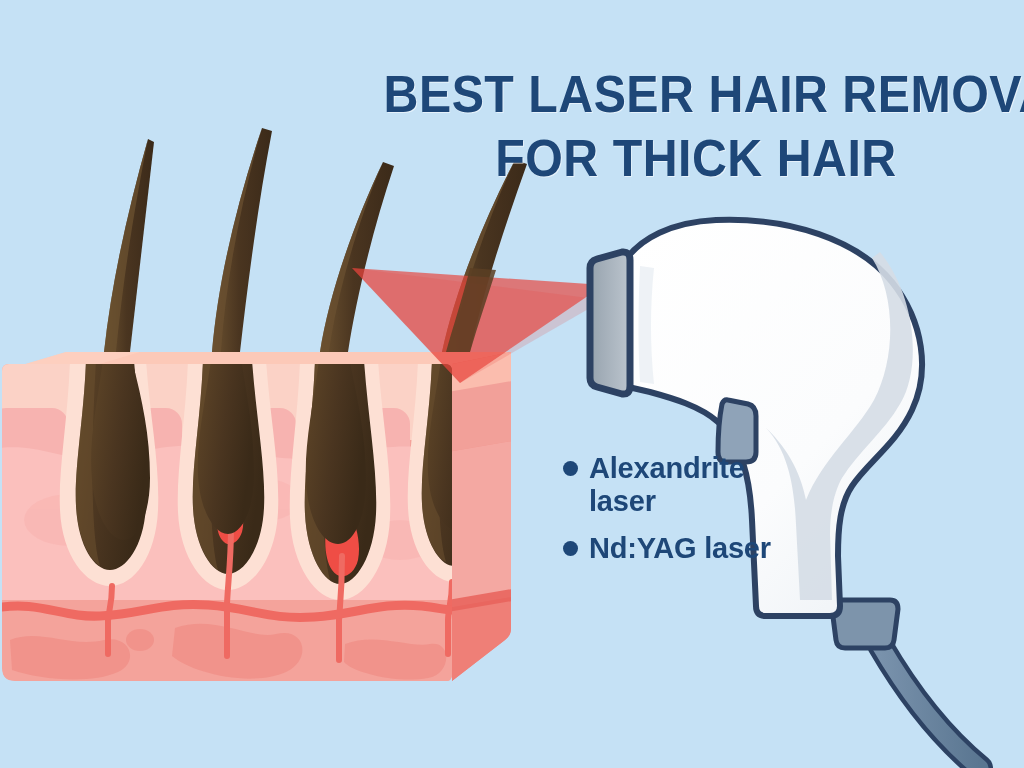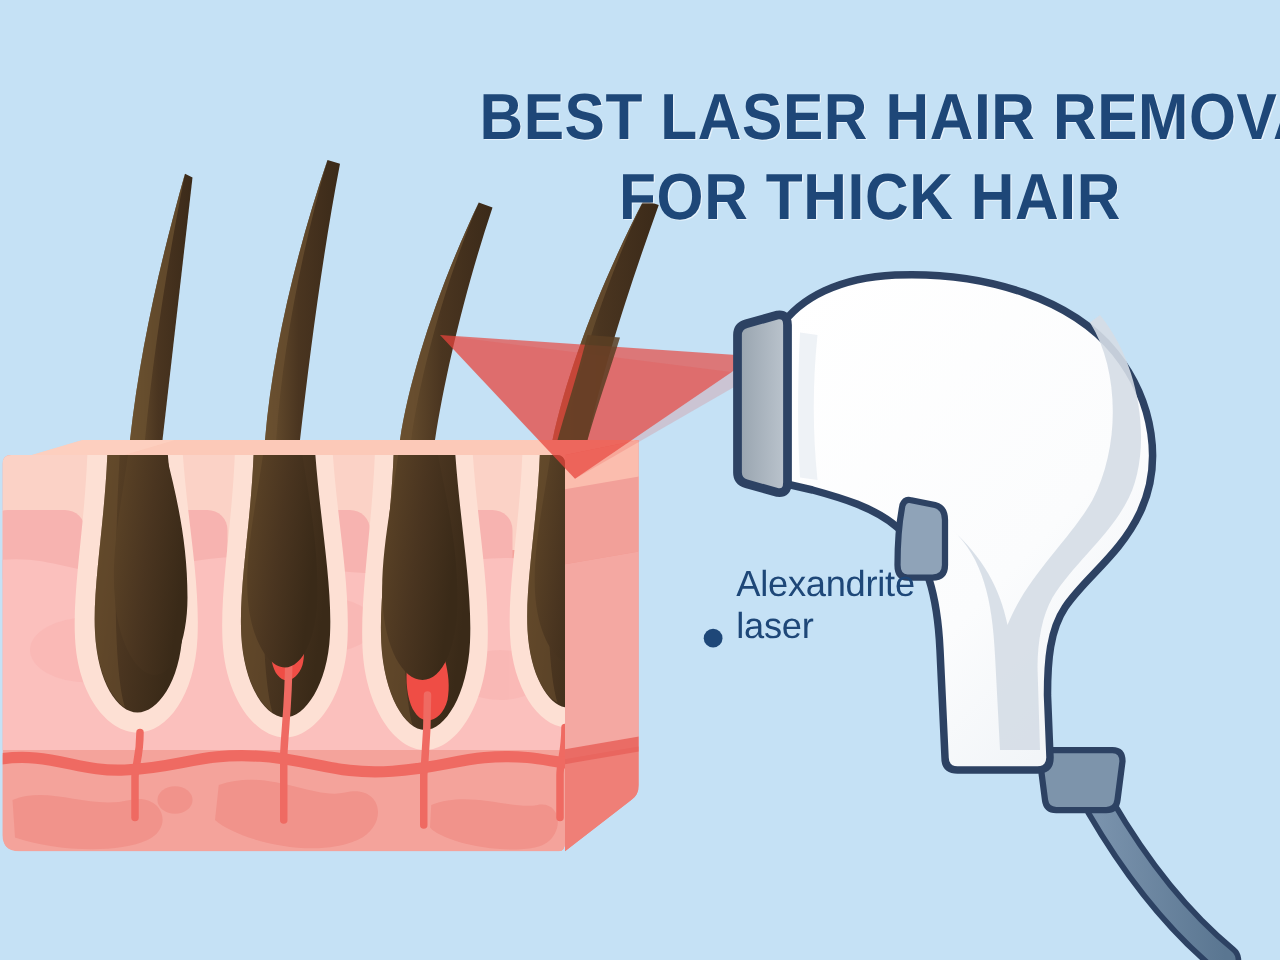--- a/index.html
+++ b/index.html
@@ -47,22 +47,23 @@
   
   #bullet-list {
     position: absolute;
     left: 563px;
     top: 452px;
     width: 250px;
   }
   .bullet-row {
     position: relative;
     display: flex;
-    align-items: flex-end;
+    align-items: flex-start;
     margin-bottom: 14px;
+    font-weight: bold;
   }
   .bullet-dot {
     flex: 0 0 auto;
     width: 15px;
     height: 15px;
     border-radius: 50%;
     background: #1e4778;
     margin-top: 9px;
     margin-right: 11px;
   }
@@ -337,15 +338,19 @@
   <div id="title-block">
     <div class="title-line">BEST LASER HAIR REMOVAL</div>
     <div class="title-line">FOR THICK HAIR</div>
   </div>
 
   <div id="bullet-list">
     <div class="bullet-row">
       <span class="bullet-dot"></span>
       <span class="bullet-text">Alexandrite laser</span>
     </div>
+    <div class="bullet-row">
+      <span class="bullet-dot"></span>
+      <span class="bullet-text">Nd:YAG laser</span>
+    </div>
   </div>
 
 </div>
 
 </body></html>

